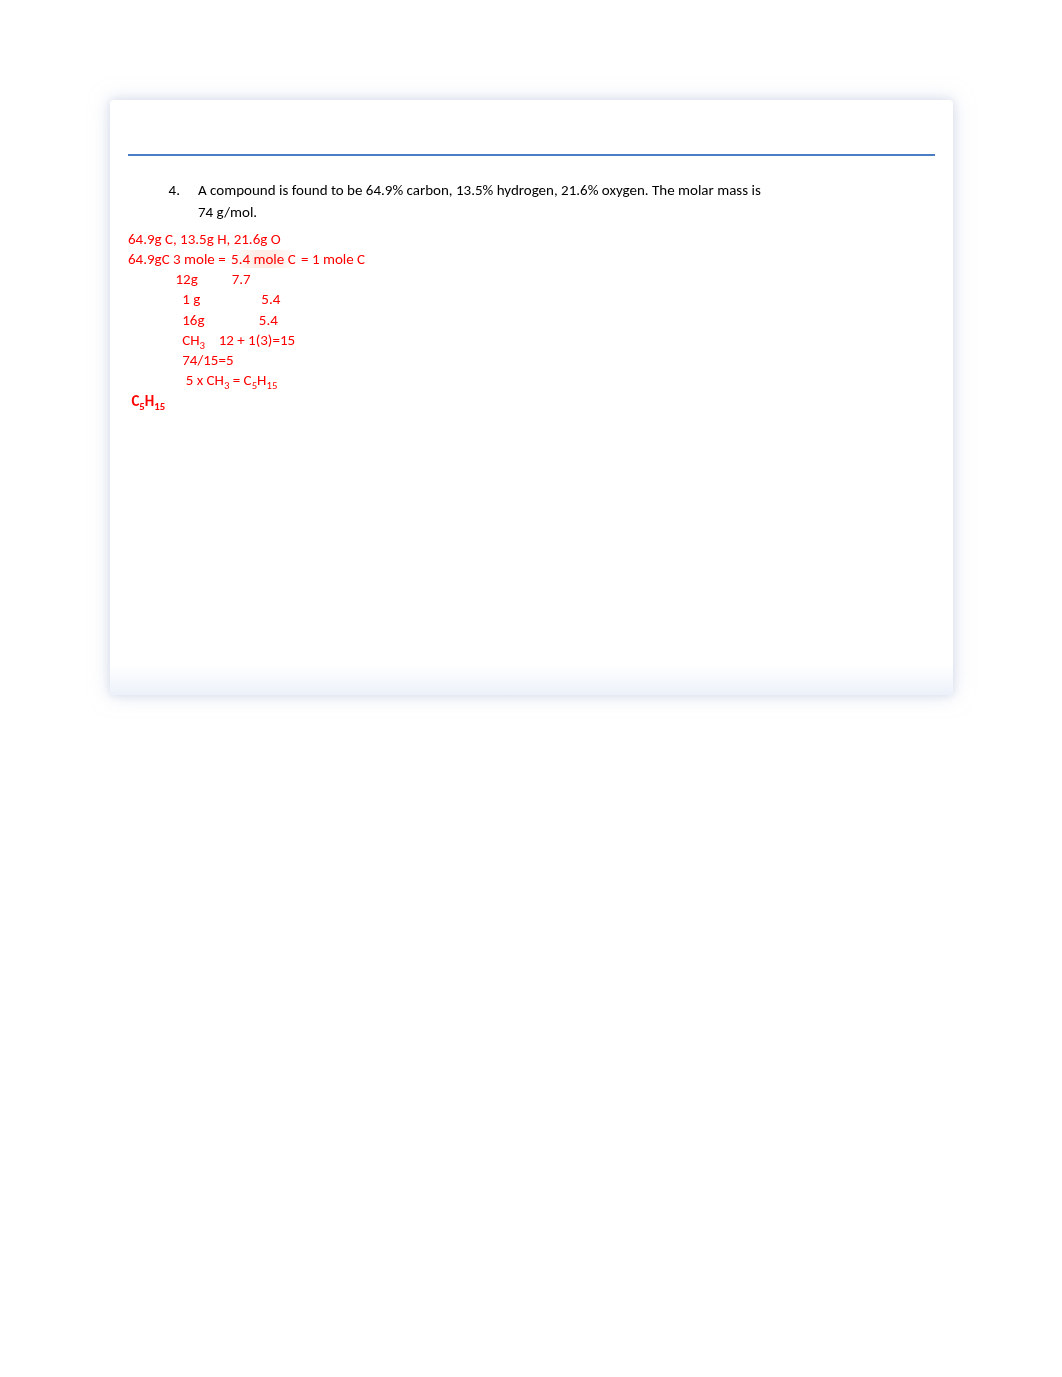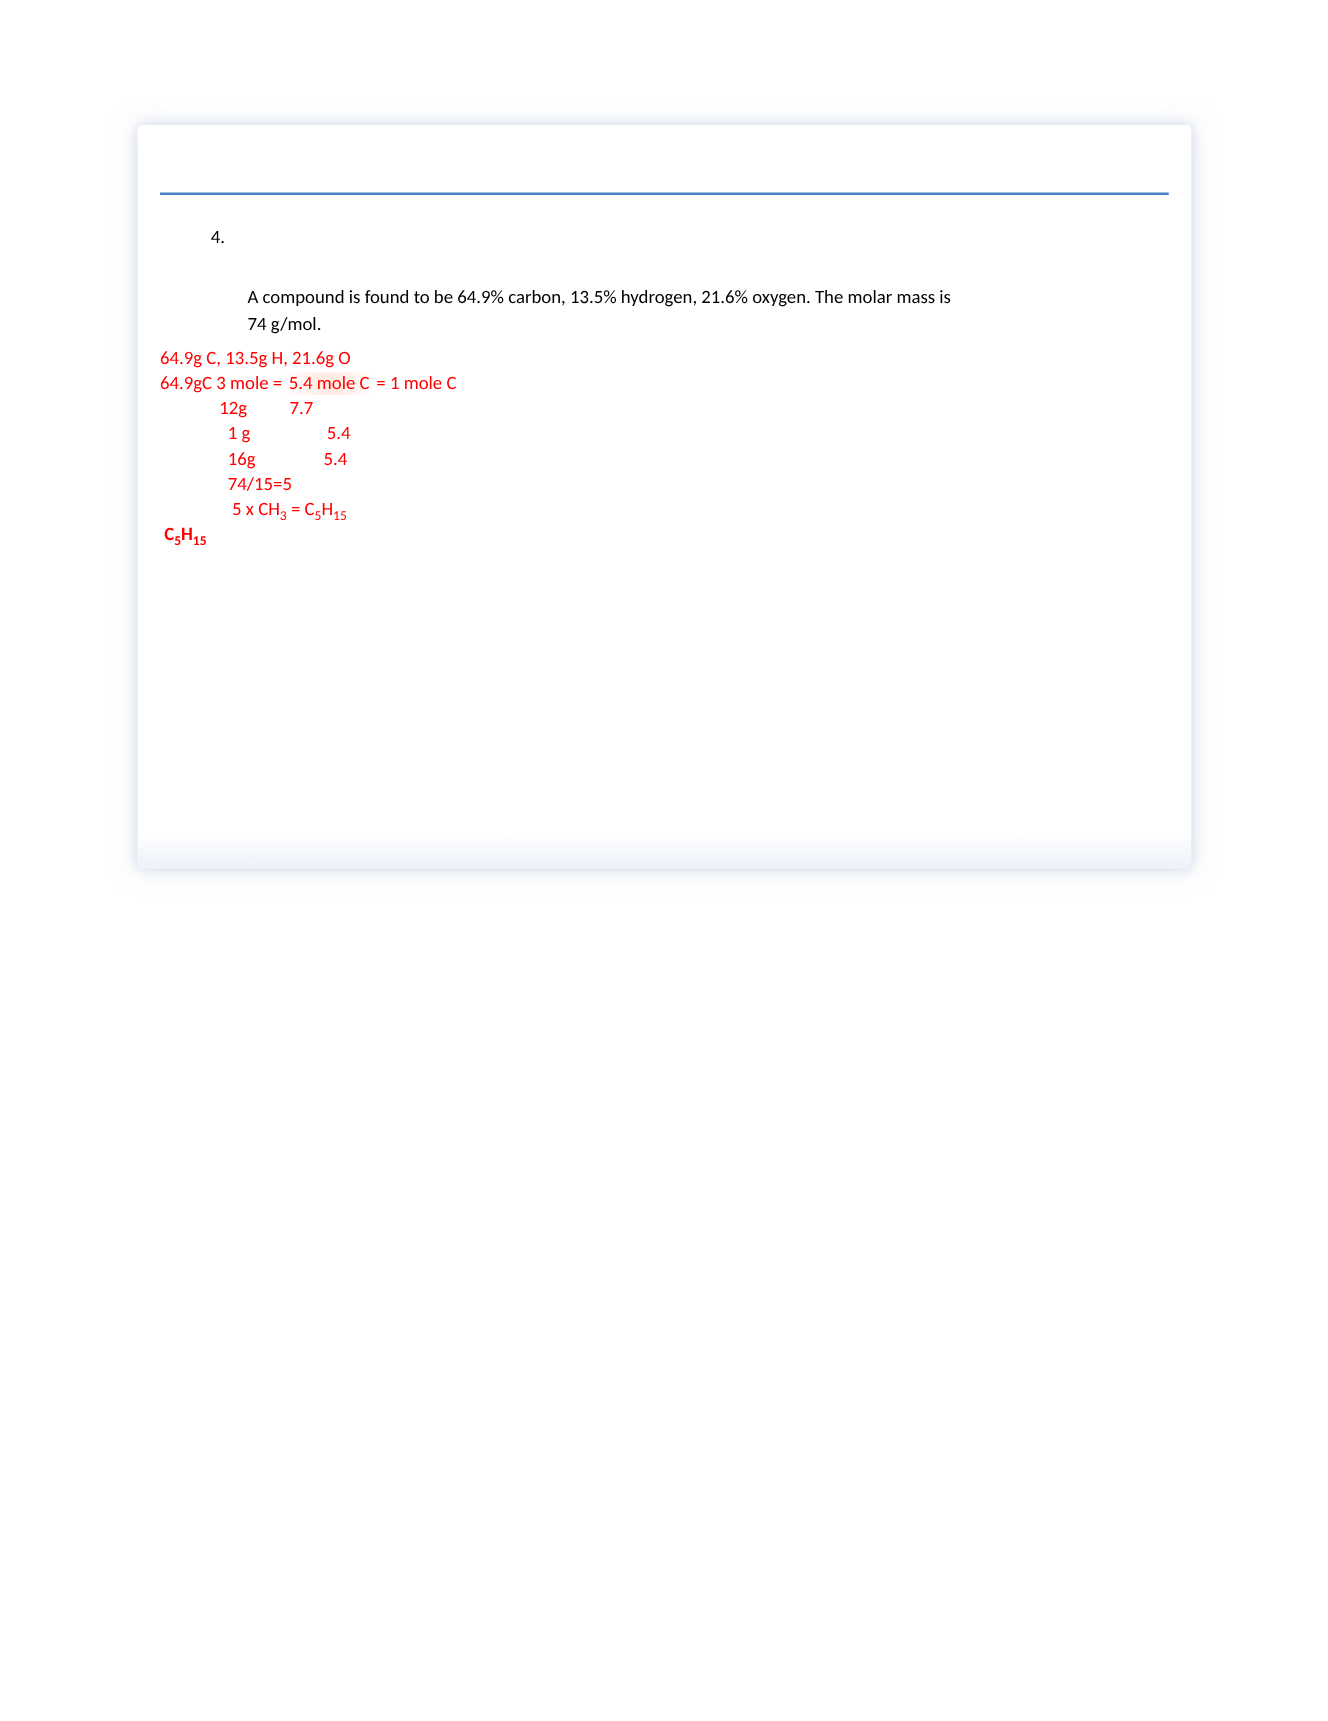--- a/index.html
+++ b/index.html
@@ -41,21 +41,20 @@
       margin-bottom: 2px;
     }
     .q-marker {
       width: 70px;
       text-align: right;
       padding-right: 18px;
       flex-shrink: 0;
     }
     .q-text {
       flex: 1;
-      margin-top: 48px;
     }
     .q-indent {
       padding-left: 70px;
       margin-bottom: 6px;
     }
     .red {
       color: #ff0000;
     }
     .hl {
       background: linear-gradient(to right, rgba(255,230,200,0) 0%, rgba(255,200,180,0.35) 40%, rgba(255,200,180,0.35) 60%, rgba(255,230,200,0) 100%);
@@ -103,20 +102,21 @@
 
     <div class="red line">              12g          7.7</div>
 
 
     <div class="red line">                1 g                  5.4</div>
 
 
     <div class="red line">                16g                5.4</div>
 
 
+    <div class="red line"><span>                CH</span><span class="sub">3</span><span>    12 + 1(3)=15</span></div>
 
     <div class="red line">                74/15=5</div>
 
     <div class="red line"><span>                 5 x CH</span><span class="sub">3</span><span> = C</span><span class="sub">5</span><span>H</span><span class="sub">15</span></div>
 
     <div class="red line bold"><span> C</span><span class="sub">5</span><span>H</span><span class="sub">15</span></div>
 
   </div>
   <div class="bottom-glow"></div>
 </div>

